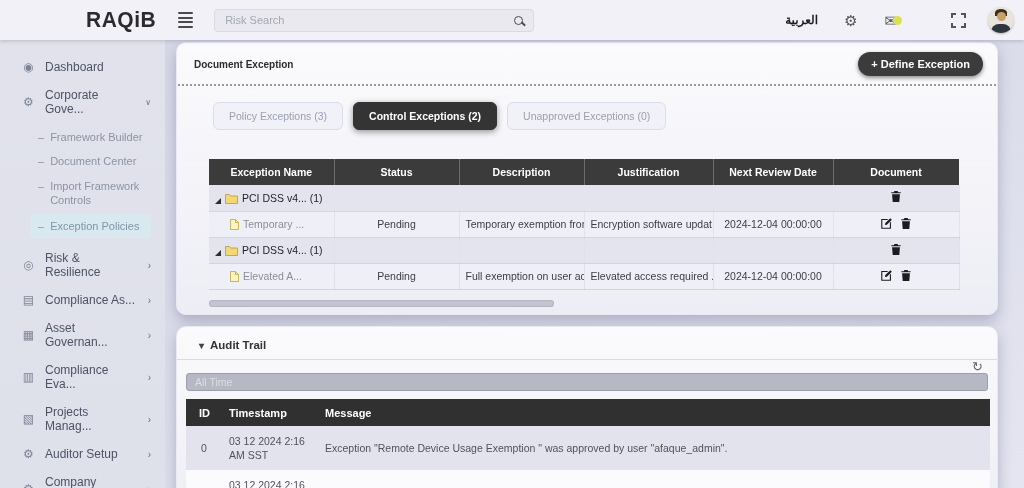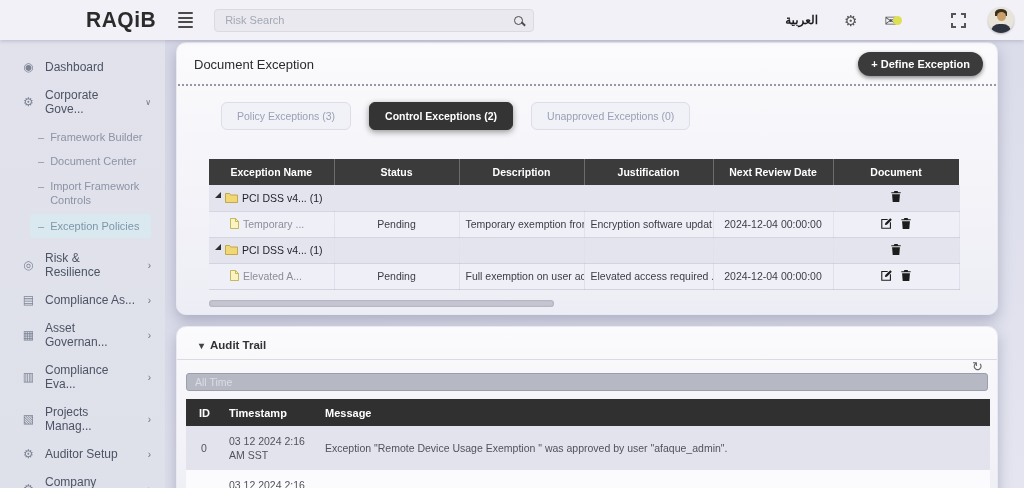--- a/index.html
+++ b/index.html
@@ -83,52 +83,52 @@
   .panel {
     position: absolute; left: 176px; width: 822px;
     background: linear-gradient(180deg, #fbfbfd 0%, #ededf5 100%);
     border: 1px solid #e9e9f2; border-radius: 10px;
     box-shadow: 0 6px 14px rgba(85,85,120,.35);
   }
   .panel-exception { top: 42px; height: 273px; }
   .panel-audit { top: 326px; height: 190px; }
 
   .px-header { display: flex; justify-content: space-between; align-items: center; padding: 9px 14px 8px 17px; }
-  .px-title { font-size: 13px; font-weight: normal; color: #2c2c2c; }
+  .px-title { font-size: 10px; font-weight: bold; color: #2c2c2c; }
   .define-btn {
     background: #3b3b3b; color: #fff; font-size: 11px; font-weight: bold;
     padding: 6px 13px; border: none; border-radius: 12px; cursor: pointer;
     box-shadow: 0 2px 4px rgba(0,0,0,.45); font-family: "Liberation Sans", sans-serif;
   }
   .dotted { border-bottom: 2px dotted rgba(70,72,95,.55); margin: 0 1px; }
 
   .tabs { display: flex; gap: 10px; margin: 16px 0 0 36px; }
   .tab {
     font-size: 10.5px; padding: 7px 15px; border-radius: 6px; cursor: pointer;
-    color: #9aa1b2; background: rgba(238,238,246,.7); border: 1px solid #dcdde8; margin-left: 8px;
+    color: #9aa1b2; background: rgba(238,238,246,.7); border: 1px solid #dcdde8;
   }
   .tab.active {
     background: #343434; color: #fff; border-color: #343434; font-weight: bold;
     box-shadow: 0 2px 6px rgba(0,0,0,.4);
   }
 
   table.exc { margin: 29px 0 8px 32px; width: 750px; border-collapse: collapse; table-layout: fixed; border-right: 1px solid #b8b9c6; }
   table.exc th {
     background: #3b3b3b; color: #fff; font-size: 10.5px; font-weight: bold;
     height: 26px; border-right: 1px solid rgba(255,255,255,.25); text-align: center;
   }
   table.exc td {
     height: 26px; font-size: 10.5px; color: #3c3c46; text-align: center; padding: 0 6px;
     border-bottom: 1px solid rgba(150,150,172,.3); border-right: 1px solid rgba(150,150,172,.16);
     white-space: nowrap; overflow: hidden;
   }
   tr.grp { background: #e3e4ee; }
   tr.itm { background: #eff0f7; }
   td.namecell { text-align: left; }
-  .ncell { display: flex; align-items: flex-start; gap: 4px; }
+  .ncell { display: flex; align-items: flex-end; gap: 4px; }
   .ncell.child { padding-left: 15px; color: #8d8d99; }
   .tri { width: 0; height: 0; border-bottom: 6px solid #2e2e2e; border-left: 6px solid transparent; display: inline-block; flex: none; }
   .grp .gname { font-size: 10.5px; color: #1f1f28; }
   .act-icons { display: inline-flex; gap: 9px; align-items: center; justify-content: center; }
   .icon-btn { background: none; border: none; padding: 0; cursor: pointer; line-height: 0; }
 
   .hscroll { margin: 10px 0 0 32px; width: 345px; height: 7px; border-radius: 4px; background: #c4c5d0; box-shadow: inset 0 0 2px rgba(0,0,0,.25); }
 
   
   .audit-title-row {

